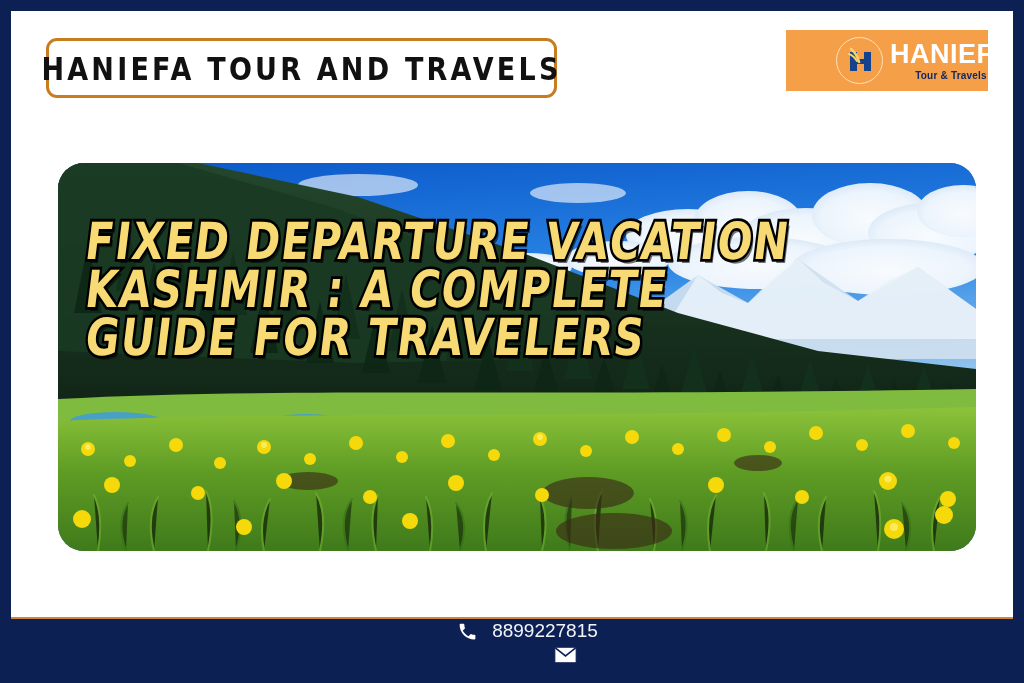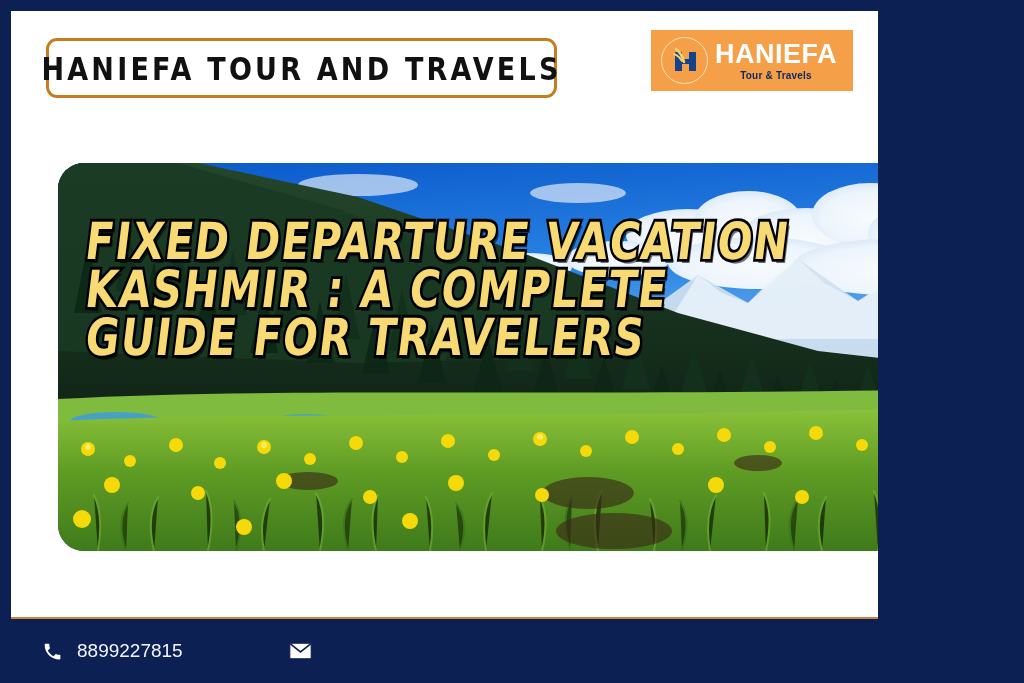--- a/index.html
+++ b/index.html
@@ -14,21 +14,21 @@
 
   
   .page {
     position:relative;
     width:1024px; height:683px;
     background:#0d2053;
     padding:11px 11px 0 11px;
   }
   .sheet {
     position:relative;
-    width:867px; height:672px;
+    width:1002px; height:672px;
     background:#ffffff;
     overflow:hidden;
   }
 
   
   .header {
     position:absolute;
     left:0; top:0; right:0; height:110px;
   }
 
@@ -62,20 +62,21 @@
   }
   .logo {
     background:#f6a council;
   }
   .logo { background:#f5a049; }
 
   .logo-inner {
     position:absolute; inset:0;
     display:flex; align-items:center; gap:7px;
     padding-left:10px;
+    margin-left:40px;
   }
   .logo-emblem {
     position:relative;
     width:47px; height:47px; flex:0 0 47px;
     border-radius:50%;
     border:1.5px solid #fbe0bd;
   }
   .logo-emblem svg { position:absolute; inset:0; }
 
   .logo-words { display:flex; flex-direction:column; line-height:1; }
@@ -127,21 +128,21 @@
        3px 3px 0 rgba(0,0,0,.55);
   }
 
   
   .footer {
     position:absolute;
     left:0; right:0; bottom:0;
     height:66px;
     background:#0d2053;
     border-top:2px solid #d1833a;
-    display:flex; align-items:center;
+    display:flex; align-items:center;flex-direction:column;
   }
   .footer-item {
     display:flex; align-items:center;
     gap:13px;
     color:#f2f4f9;
     font-family:"Liberation Sans", sans-serif;
     font-size:19px;
     white-space:nowrap;
   }
   .fi-phone   { margin-left:29px; }

